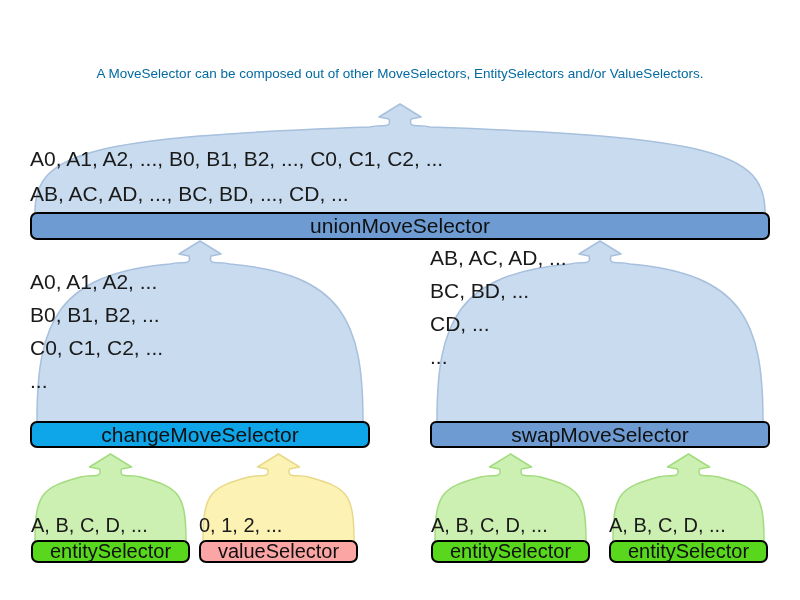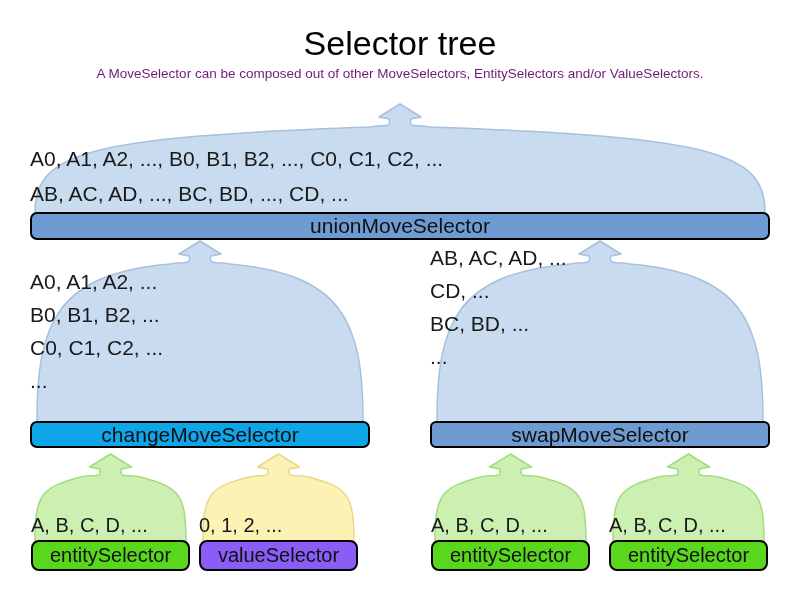--- a/index.html
+++ b/index.html
@@ -8,46 +8,45 @@
     font-family:"Liberation Sans","DejaVu Sans",sans-serif;
     color:#1a1a1a;
   }
   .canvas{position:relative;width:800px;height:600px;background:#ffffff;}
   .page-title{
     position:absolute;left:0;top:24px;width:800px;text-align:center;
     font-size:34px;line-height:38px;font-weight:400;color:#000000;
   }
   .page-subtitle{
     position:absolute;left:0;top:66px;width:800px;text-align:center;
-    font-size:13.5px;line-height:16px;color:#701a75;
+    font-size:13.5px;line-height:16px;color:#0369a1;
   }
   .node{position:absolute;}
   .node svg{position:absolute;left:0;top:0;display:block;}
   .lines{
     position:absolute;left:0;right:0;text-align:left;color:#1a1a1a;
   }
   .node.big  .lines{bottom:29px;font-size:21px;line-height:35px;}
   .node.mid  .lines{bottom:31px;font-size:21px;line-height:33px;}
   .node.small .lines{bottom:30px;font-size:20px;line-height:24px;}
   .bar{
     position:absolute;left:0;right:0;box-sizing:border-box;
     border:2px solid #0f766e;border-radius:7px;
     text-align:center;color:#101010;
     font-size:21px;display:flex;align-items:center;justify-content:center;
   }
   .node.big  .bar{top:109px;height:28px;}
   .node.mid  .bar{top:181px;height:27px;}
-  .node.small .bar{top:87px;height:31px;font-size:20px;border-radius:8px;}
+  .node.small .bar{top:87px;height:23px;font-size:20px;}
 </style>
 </head>
 <body>
 
 <div class="canvas">
 
-  <div class="page-title">Selector tree</div>
   <div class="page-subtitle">A MoveSelector can be composed out of other MoveSelectors, EntitySelectors and/or ValueSelectors.</div>
 
   <div class="node big" style="left:30px;top:103px;width:740px;height:137px;">
     <svg viewBox="0 0 740 112" width="740" height="112">
         <path d="M 5 112 L 5 109 C 5 49.1 59.2 34 340 24 C 352 21 362 26 359 16 L 349 14 L 370 1 L 391 14 L 381 16 C 378 26 388 21 400 24 C 680.8 34 735 49.1 735 109 L 735 112 Z" fill="#c9dbef" stroke="#a7c0dd" stroke-width="1.5" stroke-linejoin="round"></path>
       </svg>
     <div class="lines">
       <div>A0, A1, A2, ..., B0, B1, B2, ..., C0, C1, C2, ...</div>
       <div>AB, AC, AD, ..., BC, BD, ..., CD, ...</div>
     </div>
@@ -66,22 +65,22 @@
     </div>
     <div class="bar" style="background: #0ea5e9; border-color: rgb(0, 0, 0);">changeMoveSelector</div>
   </div>
 
   <div class="node mid" style="left:430px;top:240px;width:340px;height:164px;">
     <svg viewBox="0 0 340 184" width="340" height="184">
         <path d="M 7 184 L 7 181 C 7 81.5 27.2 34 140 24 C 152 21 162 26 159 16 L 149 14 L 170 1 L 191 14 L 181 16 C 178 26 188 21 200 24 C 312.8 34 333 81.5 333 181 L 333 184 Z" fill="#c9dbef" stroke="#a7c0dd" stroke-width="1.5" stroke-linejoin="round"></path>
       </svg>
     <div class="lines">
       <div>AB, AC, AD, ...</div>
+      <div>BC, BD, ...</div>
       <div>CD, ...</div>
-      <div>BC, BD, ...</div>
       <div>...</div>
     </div>
     <div class="bar" style="background: rgb(110, 156, 210); border-color: rgb(0, 0, 0); border-radius: 6px;">swapMoveSelector</div>
   </div>
 
   <div class="node small" style="left:31px;top:453px;width:159px;height:114px;">
     <svg viewBox="0 0 159 90" width="159" height="90">
         <path d="M 4 90 L 4 87 C 4 39.1 12.7 34 49.5 24 C 61.5 21 71.5 26 68.5 16 L 58.5 14 L 79.5 1 L 100.5 14 L 90.5 16 C 87.5 26 97.5 21 109.5 24 C 146.3 34 155 39.1 155 87 L 155 90 Z" fill="#ccefb2" stroke="#a3db7f" stroke-width="1.5" stroke-linejoin="round"></path>
       </svg>
     <div class="lines">
@@ -90,21 +89,21 @@
     <div class="bar" style="background: rgb(88, 215, 28); border-color: rgb(0, 0, 0);">entitySelector</div>
   </div>
 
   <div class="node small" style="left:199px;top:453px;width:159px;height:114px;">
     <svg viewBox="0 0 159 90" width="159" height="90">
         <path d="M 4 90 L 4 87 C 4 39.1 12.7 34 49.5 24 C 61.5 21 71.5 26 68.5 16 L 58.5 14 L 79.5 1 L 100.5 14 L 90.5 16 C 87.5 26 97.5 21 109.5 24 C 146.3 34 155 39.1 155 87 L 155 90 Z" fill="#fcf2b3" stroke="#e8d98a" stroke-width="1.5" stroke-linejoin="round"></path>
       </svg>
     <div class="lines">
       <div>0, 1, 2, ...</div>
     </div>
-    <div class="bar" style="background: #8b5cf6; border-color: rgb(0, 0, 0);">valueSelector</div>
+    <div class="bar" style="background: #fca5a5; border-color: rgb(0, 0, 0);">valueSelector</div>
   </div>
 
   <div class="node small" style="left:431px;top:453px;width:159px;height:114px;">
     <svg viewBox="0 0 159 90" width="159" height="90">
         <path d="M 4 90 L 4 87 C 4 39.1 12.7 34 49.5 24 C 61.5 21 71.5 26 68.5 16 L 58.5 14 L 79.5 1 L 100.5 14 L 90.5 16 C 87.5 26 97.5 21 109.5 24 C 146.3 34 155 39.1 155 87 L 155 90 Z" fill="#ccefb2" stroke="#a3db7f" stroke-width="1.5" stroke-linejoin="round"></path>
       </svg>
     <div class="lines">
       <div>A, B, C, D, ...</div>
     </div>
     <div class="bar" style="background: rgb(88, 215, 28); border-color: rgb(0, 0, 0);">entitySelector</div>

